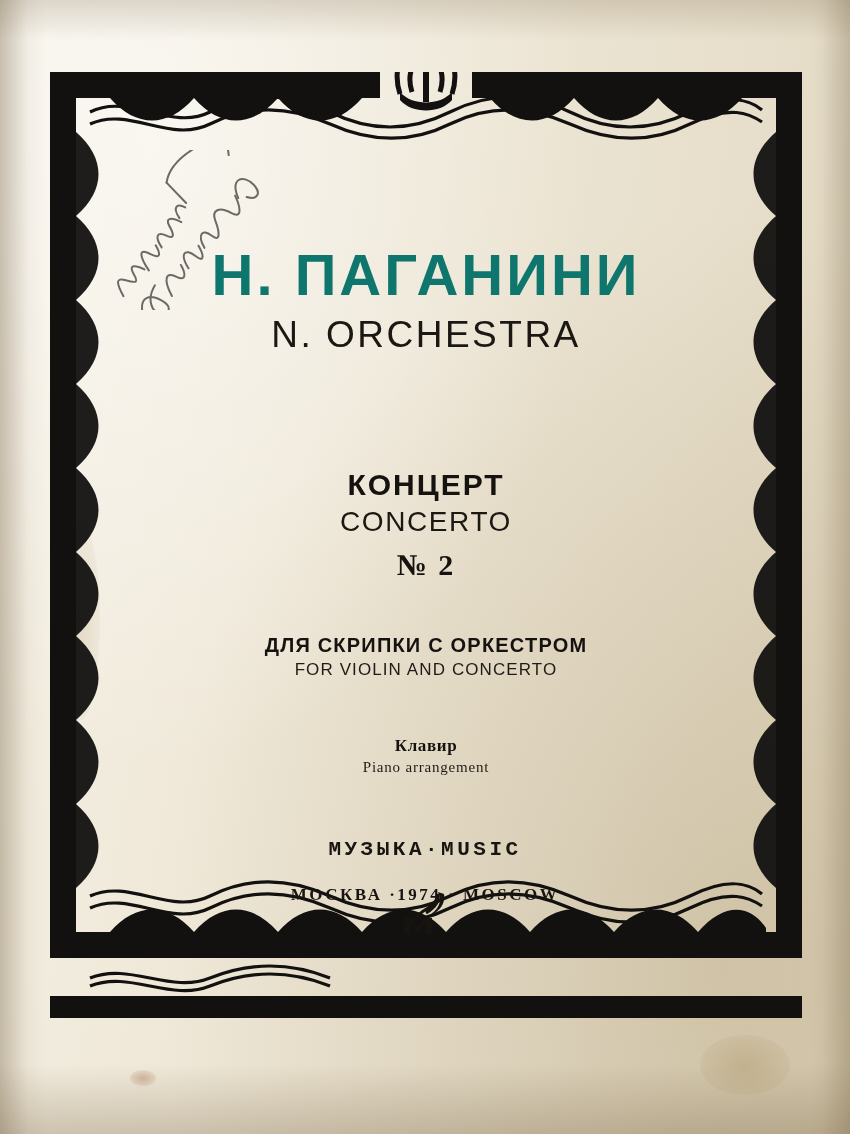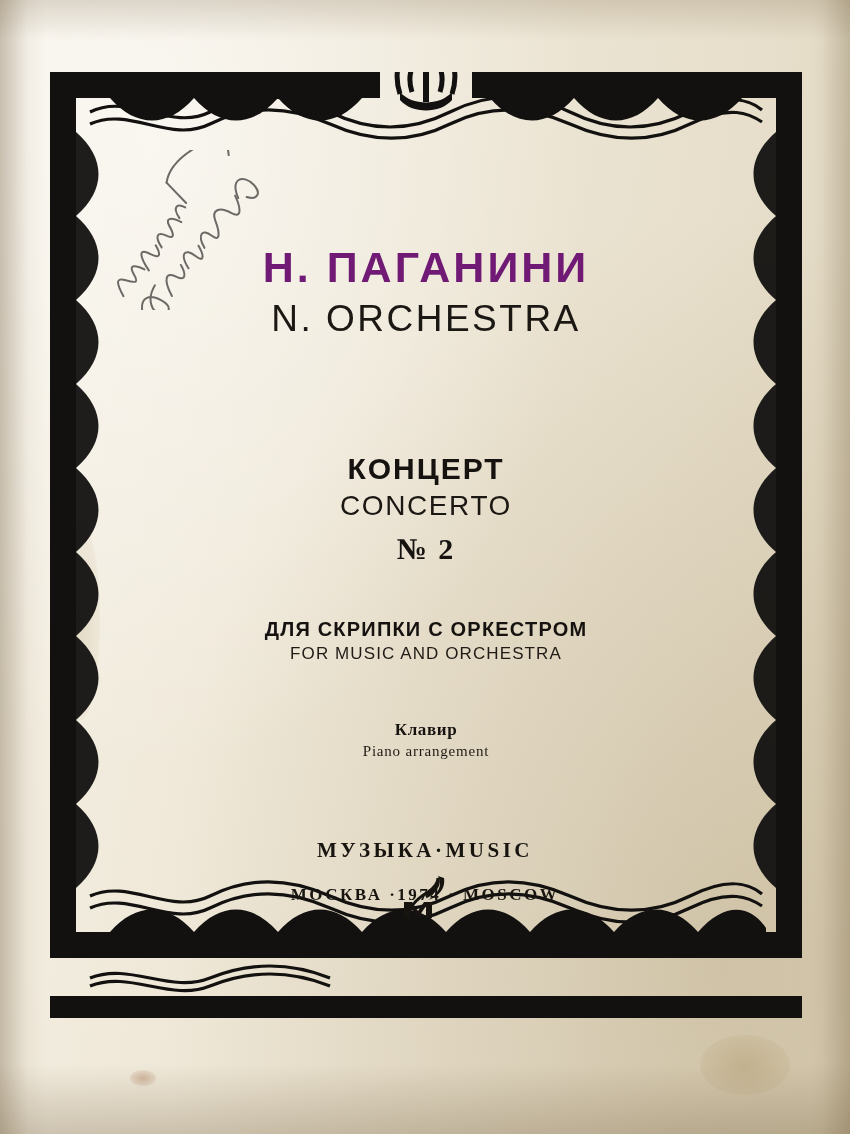--- a/index.html
+++ b/index.html
@@ -83,25 +83,25 @@
     position: absolute;
     left: 120px;
     top: 120px;
     width: 612px;
     text-align: center;
     color: #17130f;
   }
   .composer-ru {
     font-family: "Liberation Sans", sans-serif;
     font-weight: bold;
-    font-size: 43px;
+    font-size: 58px;
     letter-spacing: 3px;
     margin-top: 125px;
     line-height: 1.05;
-    color: #701a75;
+    color: #0f766e;
   }
   .composer-en {
     font-family: "Liberation Sans", sans-serif;
     font-size: 37px;
     letter-spacing: 2.5px;
     margin-top: 8px;
     color: #1b1713;
   }
   .work-ru {
     font-family: "Liberation Sans", sans-serif;
@@ -163,21 +163,21 @@
     display: flex;
     justify-content: center;
   }
 
   .publisher {
     position: absolute;
     left: 0;
     right: 0;
     top: 838px;
     text-align: center;
-    font-family: Liberation Serif, serif;
+    font-family: Liberation Mono, monospace;
     font-weight: bold;
     font-size: 21px;
     letter-spacing: 3.5px;
     color: #181410;
   }
   .city-year {
     position: absolute;
     left: 0;
     right: 0;
     top: 885px;
@@ -301,21 +301,21 @@
 
   <div class="content">
     <div class="composer-ru">Н. ПАГАНИНИ</div>
     <div class="composer-en">N. ORCHESTRA</div>
 
     <div class="work-ru">КОНЦЕРТ</div>
     <div class="work-en">CONCERTO</div>
     <div class="work-number">№ 2</div>
 
     <div class="forces-ru">ДЛЯ СКРИПКИ С ОРКЕСТРОМ</div>
-    <div class="forces-en">FOR MUSIC AND ORCHESTRA</div>
+    <div class="forces-en">FOR VIOLIN AND CONCERTO</div>
 
     <div class="arr-ru">Клавир</div>
     <div class="arr-en">Piano  arrangement</div>
 
     <div class="logo-wrap">
       <svg width="64" height="64" viewBox="0 0 64 64" xmlns="http://www.w3.org/2000/svg">
 
         <path d="M14 46 C 14 34, 24 26, 34 20 C 40 16, 44 12, 44 6 C 46 14, 40 20, 32 25" fill="none" stroke="#17130f" stroke-width="3"></path>
         <path d="M16 46 L 16 34 L 24 46 L 32 34 L 32 46 L 38 46 L 38 30 L 30 30 L 24 39 L 18 30 L 10 30 L 10 46 Z" fill="#17130f"></path>
         <path d="M44 4 C 49 14, 44 22, 34 28 C 42 26, 52 18, 50 6 Z" fill="#17130f"></path>

